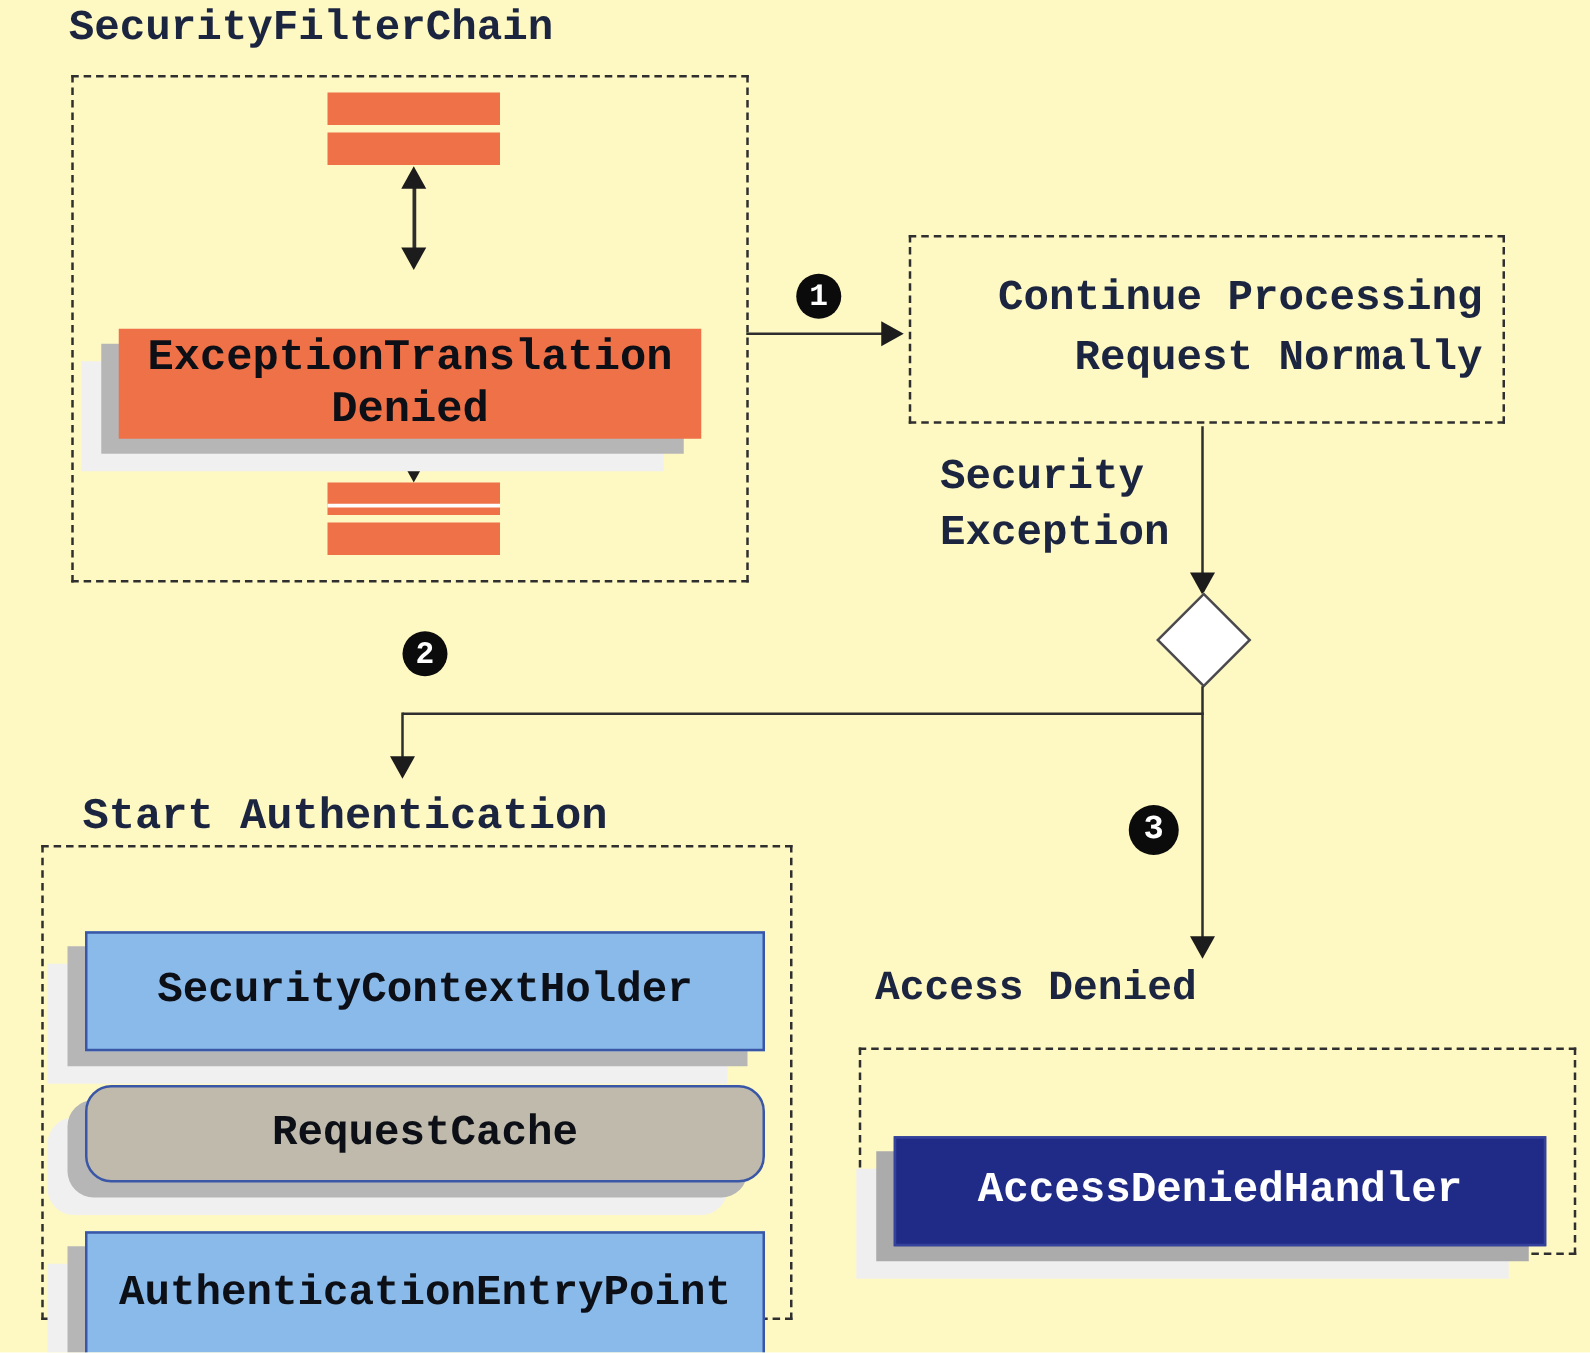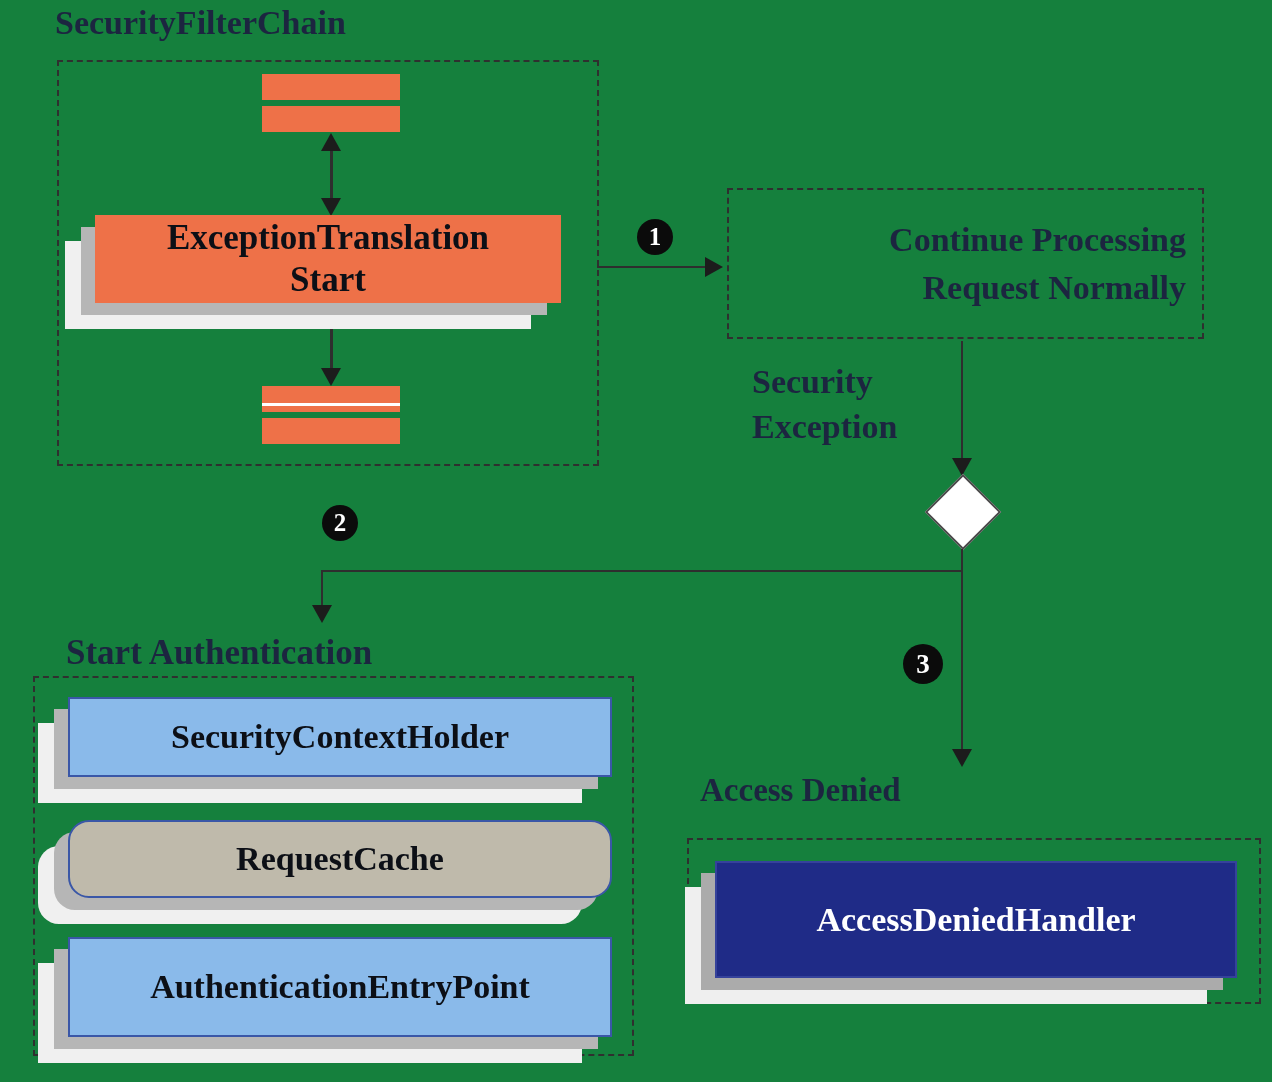--- a/index.html
+++ b/index.html
@@ -1,18 +1,18 @@
 <!DOCTYPE html>
 <html><head>
 <meta charset="utf-8">
 <style>
   html,body{margin:0;padding:0;background:#ffffff;}
   .canvas{
-    position:relative;width:1272px;height:1082px;background:#15803d;overflow:hidden;
-    font-family:Liberation Serif, serif;font-weight:bold;color:#0c0f16;
+    position:relative;width:1272px;height:1082px;background:#fef9c3;overflow:hidden;
+    font-family:Liberation Mono, monospace;font-weight:bold;color:#0c0f16;
   }
   .abs{position:absolute;}
 
   
   .heading{color:#1c2540;font-weight:bold;white-space:nowrap;}
   .sfc-title{left:55px;top:4px;font-size:34px;}
   .sa-title{left:66px;top:620px;font-size:35px;margin-top:13px;}
   .ad-title{left:700px;top:772px;font-size:33px;}
   .sec-exc{left:752px;top:360px;font-size:34px;line-height:1.32;}
 
@@ -25,29 +25,29 @@
   .sa-box{left:33px;top:676px;width:597px;height:376px;}
   .ad-box{left:687px;top:838px;width:570px;height:162px;}
 
   
   .bar{left:262px;width:138px;height:26px;background:#ee7148;}
   .bt1{top:74px;} .bt2{top:106px;} .bb1{top:386px;} .bb2{top:418px;}
   .bar-divider{left:262px;top:403px;width:138px;height:3px;background:#ffffff;}
 
   
   .node{display:flex;align-items:center;justify-content:center;text-align:center;
-    box-sizing:border-box;box-shadow:-14px 12px 0 #b6b6b6,-30px 26px 0 #f0f0f0;}
+    box-sizing:border-box;box-shadow:-14px 12px 0 #b6b6b6,-30px 26px 0 #f0f0f0;margin-top:48px;}
   .etf{left:95px;top:215px;width:466px;height:88px;background:#ee7148;
     font-size:35px;line-height:1.2;flex-direction:column;color:#0c0f16;}
   .blue-node{border:2px solid #3a57a7;background:#8abaea;font-size:34px;}
   .tan-node{border:2px solid #3a57a7;background:#bfbaab;font-size:34px;}
-  .sch{left:68px;top:697px;width:544px;height:80px;}
+  .sch{left:68px;top:697px;width:544px;height:96px;}
   .rc{left:68px;top:820px;width:544px;height:78px;border-radius:21px;}
   .aep{left:68px;top:937px;width:544px;height:100px;}
-  .adh{left:715px;top:861px;width:522px;height:117px;background:#1f2b87;border:2px solid #35429b;
+  .adh{left:715px;top:861px;width:522px;height:88px;background:#1f2b87;border:2px solid #35429b;
     color:#ffffff;font-size:34px;box-shadow:-14px 12px 0 #ababab,-30px 26px 0 #efefef;}
 
   
   .line{background:#2e2e2e;}
   .l-arrow1{left:597px;top:266px;width:110px;height:2px;}
   .l-cp-diamond{left:961px;top:341px;width:2px;height:120px;}
   .l-diamond-down{left:961px;top:549px;width:2px;height:203px;}
   .l-elbow-h{left:322px;top:570px;width:641px;height:2px;}
   .l-elbow-v{left:321px;top:570px;width:2px;height:38px;}
   .ud-line{left:330px;width:3px;}
@@ -92,21 +92,21 @@
 
   <div class="abs line ud-line ud1"></div>
   <div class="abs tri tri-up h-ud1-up"></div>
   <div class="abs tri tri-down h-ud1-dn"></div>
   <div class="abs line ud-line ud2"></div>
   <div class="abs tri tri-up h-ud2-up"></div>
   <div class="abs tri tri-down h-ud2-dn"></div>
 
   <div class="abs node etf">
     <span>ExceptionTranslation</span>
-    <span>Start</span>
+    <span>Denied</span>
   </div>
 
   <div class="abs badge badge1">1</div>
   <div class="abs line l-arrow1"></div>
   <div class="abs tri tri-right h-arrow1"></div>
 
   <div class="abs dashed cp-box">
     <span>Continue Processing</span>
     <span>Request Normally</span>
   </div>

